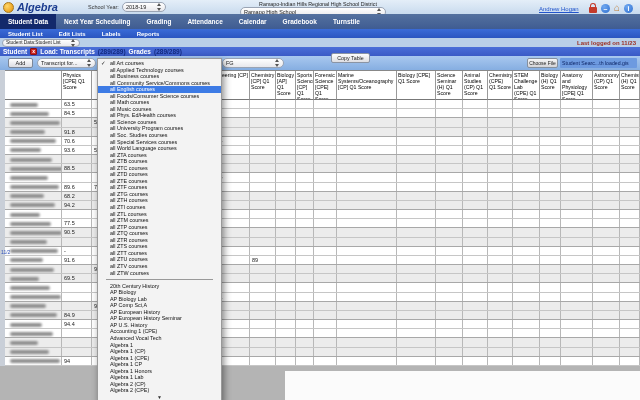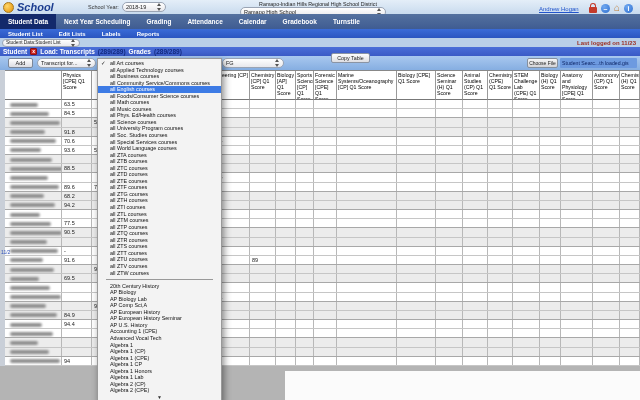--- a/index.html
+++ b/index.html
@@ -105,21 +105,21 @@
   .bottom-panel { position:absolute; left:285px; top:371px; width:355px; height:29px; background:#fbfbfb; }
 </style>
 </head>
 <body>
 
 <div id="app">
 
   <div class="topbar">
     <div class="logo-wrap">
       <div class="logo-circle"></div>
-      <div class="logo-text">School</div>
+      <div class="logo-text">Algebra</div>
     </div>
     <div class="sy-label">School Year:</div>
     <div class="pill sy-select">
       <span class="grow">2018-19</span>
       <span class="updown"></span>
     </div>
     <div class="district">Ramapo-Indian Hills Regional High School District</div>
     <div class="pill school-select">
       <span class="grow">Ramapo High School</span>
       <span class="updown"></span>

